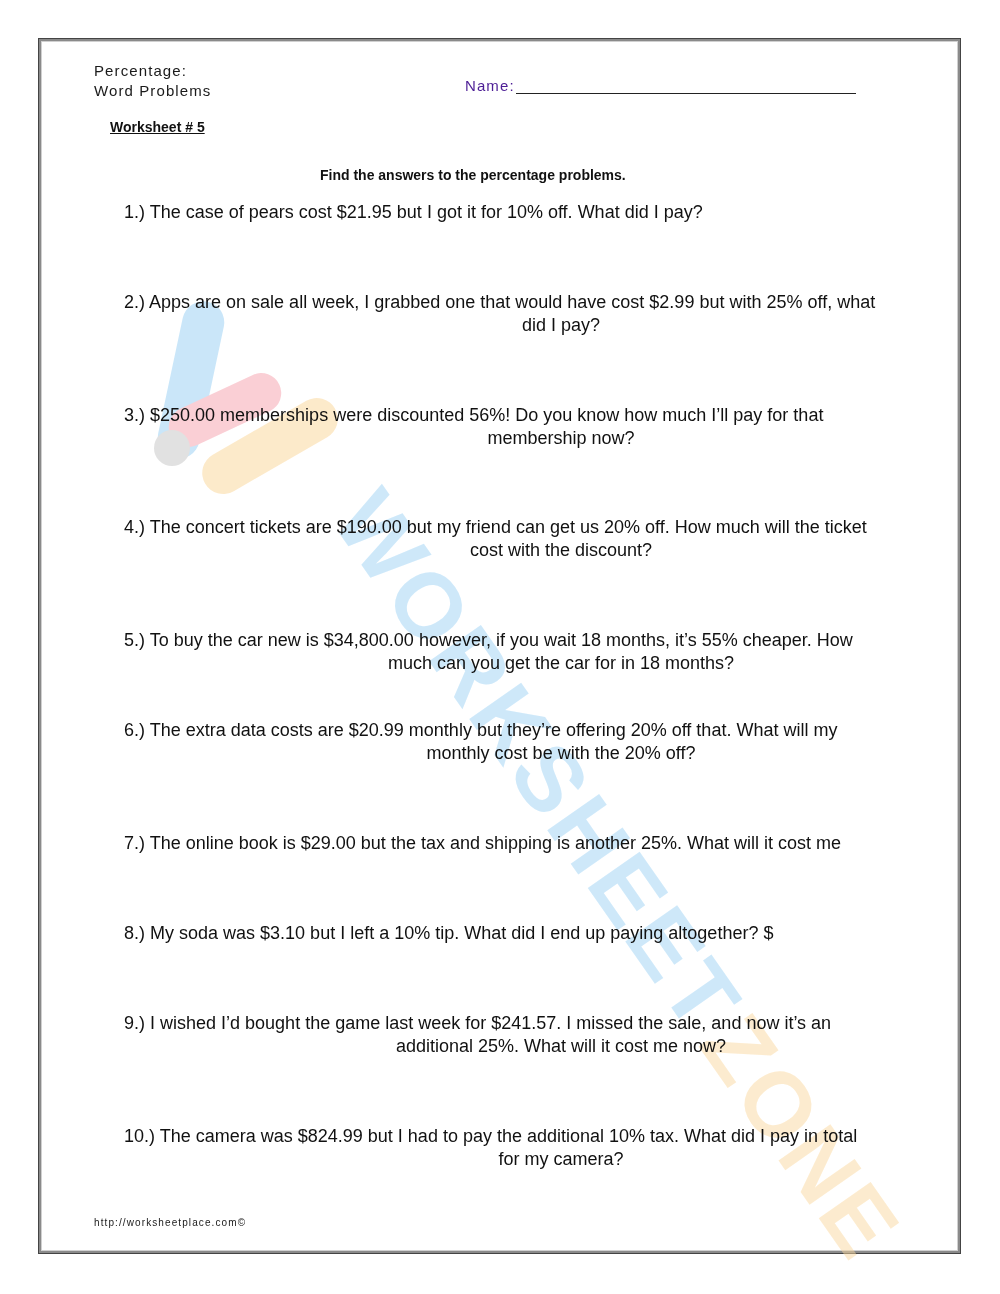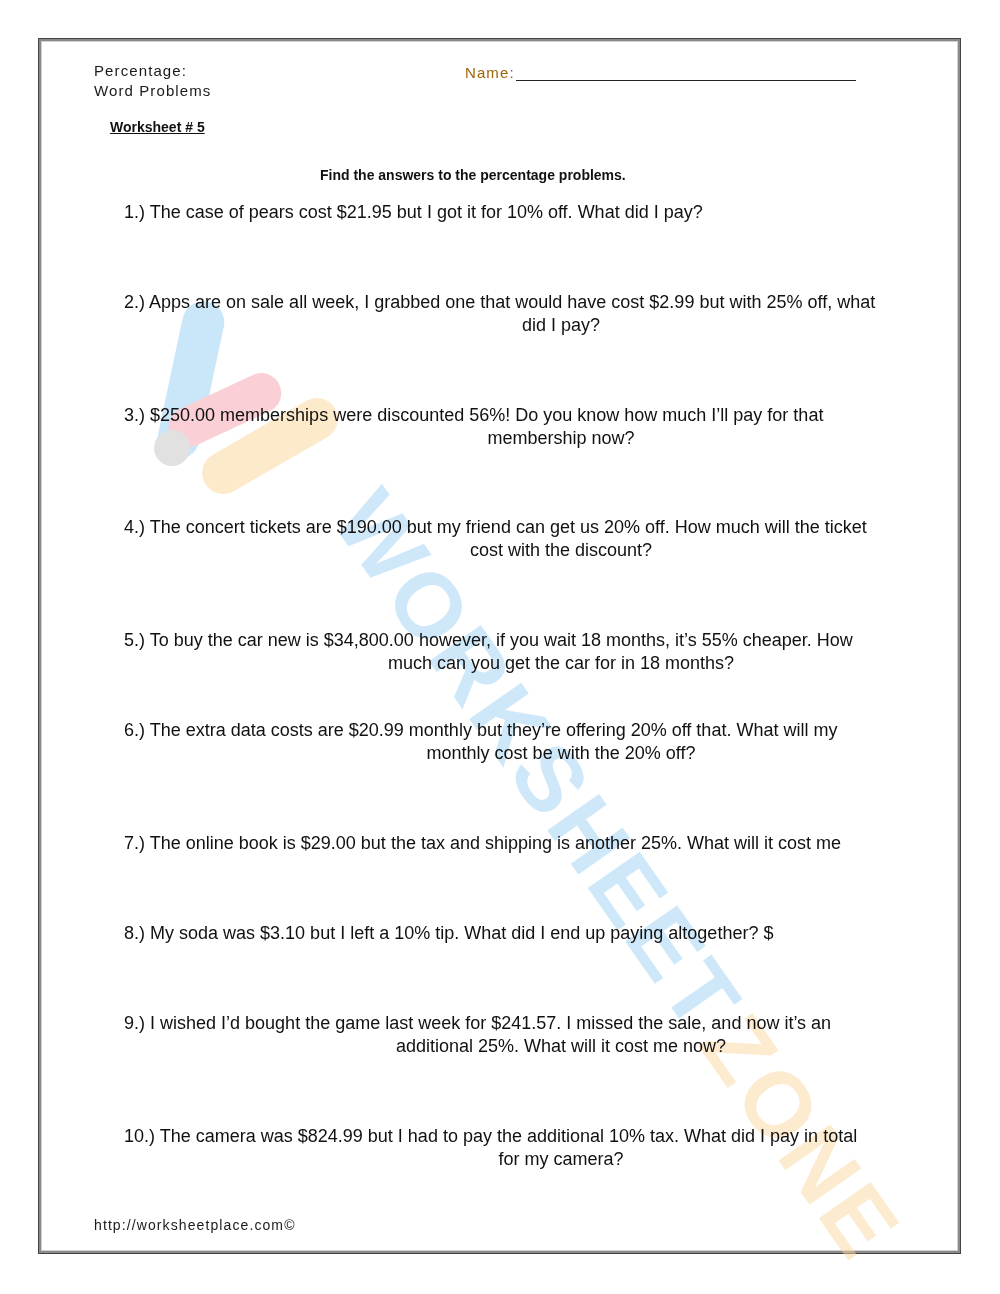--- a/index.html
+++ b/index.html
@@ -36,24 +36,24 @@
       left: 94px;
       top: 61px;
       font-size: 15px;
       letter-spacing: 1.1px;
       line-height: 20px;
       color: #1a1a1a;
     }
     .hdr-name {
       position: absolute;
       left: 465px;
-      top: 64px;
+      top: 77px;
       font-size: 15px;
       letter-spacing: 1.1px;
-      color: #a16207;
+      color: #4c1d95;
       display: flex;
       align-items: flex-end;
     }
     .name-line {
       display: inline-block;
       width: 340px;
       border-bottom: 1px solid #222;
       height: 16px;
       margin-left: 1px;
     }
@@ -87,21 +87,21 @@
     }
     .question .cont {
       padding-left: 44px;
       display: block;
       text-align: center;
     }
     .footer {
       position: absolute;
       left: 94px;
       top: 1217px;
-      font-size: 14px;
+      font-size: 10px;
       letter-spacing: 1.1px;
       color: #1a1a1a;
     }
   </style>
 </head>
 <body>
 
 <div class="frame"></div>
 
 <svg class="watermark" viewBox="0 0 1000 1294" xmlns="http://www.w3.org/2000/svg">

